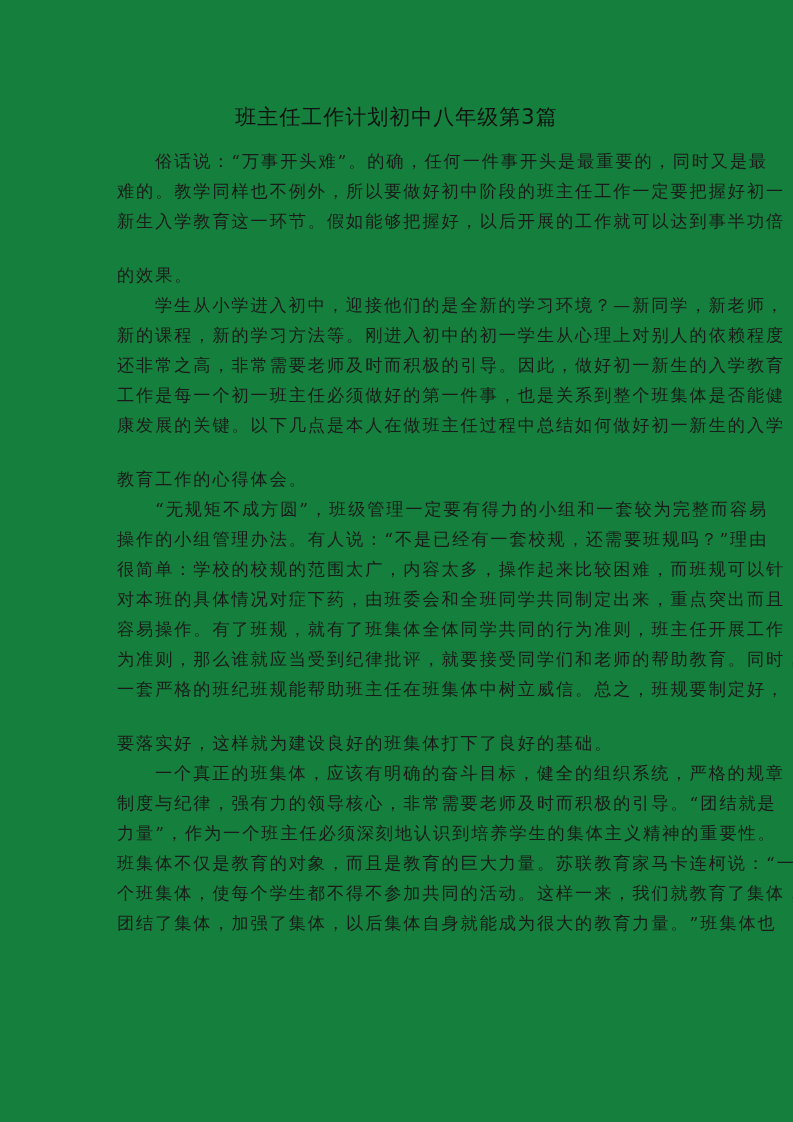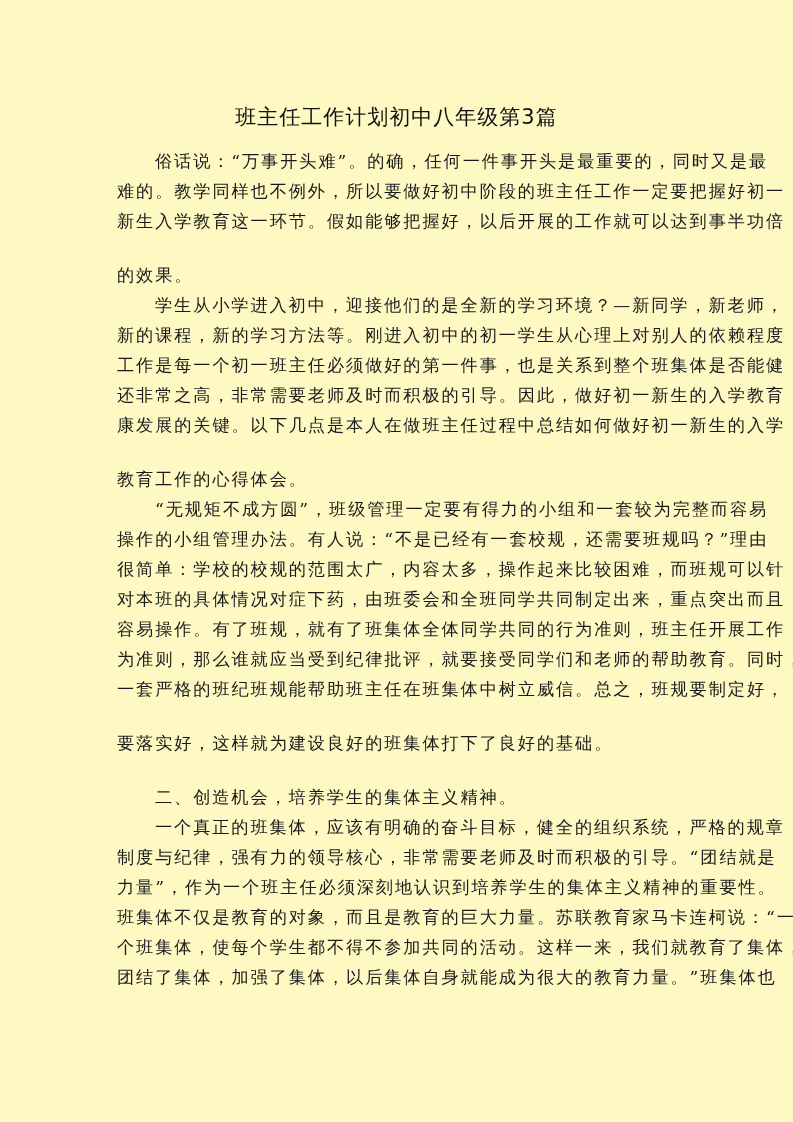--- a/index.html
+++ b/index.html
@@ -14,21 +14,21 @@
       overflow: hidden;
       font-family: "DejaVu Serif", "Liberation Serif", serif;
       color: #1a1a1a;
     }
     .page {
       position: absolute;
       left: 0;
       top: 0;
       width: 793px;
       height: 1122px;
-      background: #fef9c3;
+      background: #15803d;
     }
     .title {
       position: absolute;
       left: 0;
       top: 102px;
       width: 793px;
       text-align: center;
       font-family: "DejaVu Sans", "Liberation Sans", sans-serif;
       font-size: 21px;
       line-height: 30px;
@@ -74,41 +74,38 @@
     <div>
       <span class="line indent">俗话说：“万事开头难”。的确，任何一件事开头是最重要的，同时又是最</span>
       <span class="line">难的。教学同样也不例外，所以要做好初中阶段的班主任工作一定要把握好初一</span>
       <span class="line">新生入学教育这一环节。假如能够把握好，以后开展的工作就可以达到事半功倍</span>
       <span class="line last">的效果。</span>
     </div>
 
     <div>
       <span class="line indent">学生从小学进入初中，迎接他们的是全新的学习环境？—新同学，新老师，</span>
       <span class="line">新的课程，新的学习方法等。刚进入初中的初一学生从心理上对别人的依赖程度</span>
+      <span class="line">还非常之高，非常需要老师及时而积极的引导。因此，做好初一新生的入学教育</span>
       <span class="line">工作是每一个初一班主任必须做好的第一件事，也是关系到整个班集体是否能健</span>
-      <span class="line">还非常之高，非常需要老师及时而积极的引导。因此，做好初一新生的入学教育</span>
       <span class="line">康发展的关键。以下几点是本人在做班主任过程中总结如何做好初一新生的入学</span>
       <span class="line last">教育工作的心得体会。</span>
     </div>
 
 
     <div>
       <span class="line indent">“无规矩不成方圆”，班级管理一定要有得力的小组和一套较为完整而容易</span>
       <span class="line">操作的小组管理办法。有人说：“不是已经有一套校规，还需要班规吗？”理由</span>
       <span class="line">很简单：学校的校规的范围太广，内容太多，操作起来比较困难，而班规可以针</span>
       <span class="line">对本班的具体情况对症下药，由班委会和全班同学共同制定出来，重点突出而且</span>
       <span class="line">容易操作。有了班规，就有了班集体全体同学共同的行为准则，班主任开展工作</span>
       <span class="line">为准则，那么谁就应当受到纪律批评，就要接受同学们和老师的帮助教育。同时，</span>
       <span class="line">一套严格的班纪班规能帮助班主任在班集体中树立威信。总之，班规要制定好，</span>
       <span class="line last">要落实好，这样就为建设良好的班集体打下了良好的基础。</span>
     </div>
 
-    <div>
-      <span class="line indent last">二、创造机会，培养学生的集体主义精神。</span>
-    </div>
 
     <div>
       <span class="line indent">一个真正的班集体，应该有明确的奋斗目标，健全的组织系统，严格的规章</span>
       <span class="line">制度与纪律，强有力的领导核心，非常需要老师及时而积极的引导。“团结就是</span>
       <span class="line">力量”，作为一个班主任必须深刻地认识到培养学生的集体主义精神的重要性。</span>
       <span class="line">班集体不仅是教育的对象，而且是教育的巨大力量。苏联教育家马卡连柯说：“一</span>
       <span class="line">个班集体，使每个学生都不得不参加共同的活动。这样一来，我们就教育了集体，</span>
       <span class="line">团结了集体，加强了集体，以后集体自身就能成为很大的教育力量。”班集体也</span>
     </div>
   </div>

